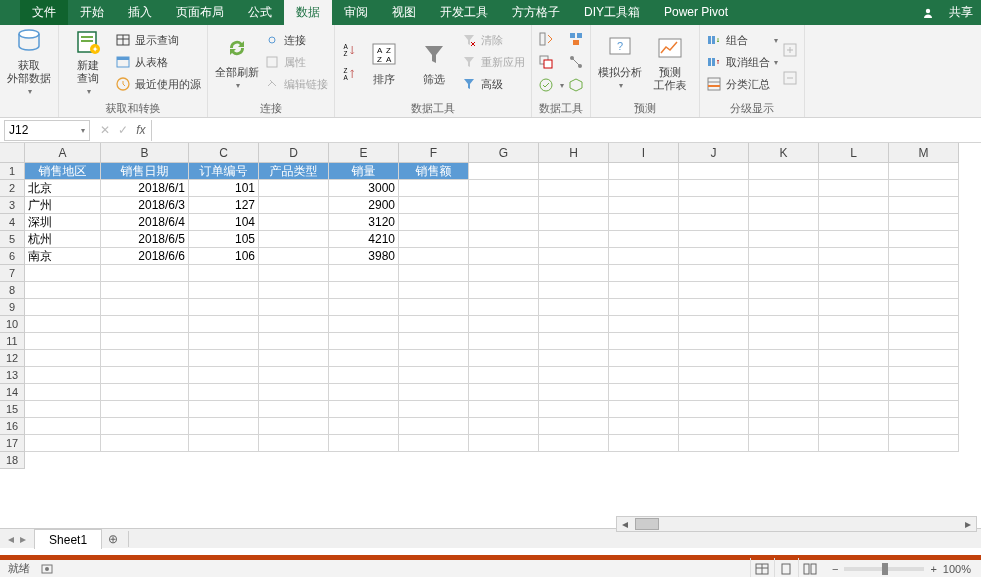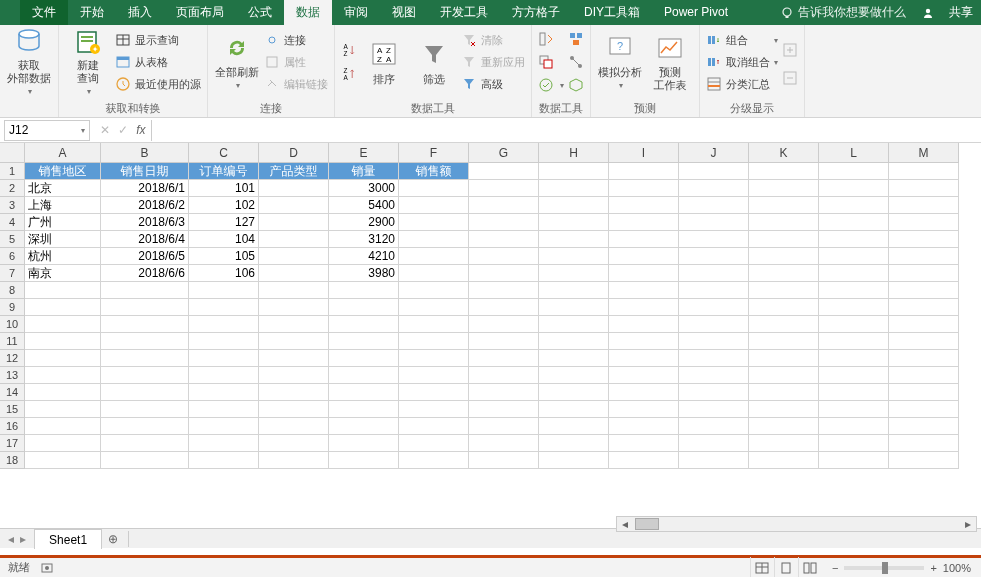--- a/index.html
+++ b/index.html
@@ -38,21 +38,21 @@
 .hdr-cell{background:#5b9bd5;color:#fff;text-align:center}
 .al-r{text-align:right}
 .hscroll{position:absolute;bottom:45px;left:616px;right:4px;height:16px;background:#f0f0f0;border:1px solid #ccc;display:flex;align-items:center}
 .hs-btn{width:16px;height:14px;display:flex;align-items:center;justify-content:center;color:#666;cursor:pointer}
 .hs-thumb{width:24px;height:12px;background:#cdcdcd;margin-left:2px;border:1px solid #aaa}
 .sheet-tabs{position:absolute;bottom:29px;left:0;right:0;height:20px;background:#f0f0f0;display:flex;align-items:center;border-top:1px solid #ccc}
 .st-nav{display:flex;gap:6px;padding:0 8px;color:#888}
 .st-tab{height:20px;padding:0 14px;line-height:20px;background:#fff;border:1px solid #ccc;border-bottom:none;font-size:12px;cursor:pointer}
 .st-add{width:22px;height:20px;display:flex;align-items:center;justify-content:center;color:#666;cursor:pointer}
 .st-sep{width:1px;height:16px;background:#ccc;margin:0 4px}
-.statusbar{position:absolute;bottom:0;left:0;right:0;height:22px;background:#f3f3f3;border-top:3px solid #c2410c;display:flex;align-items:center;font-size:11px;color:#555}
+.statusbar{position:absolute;bottom:0;left:0;right:0;height:22px;background:#f3f3f3;border-top:5px solid #c2410c;display:flex;align-items:center;font-size:11px;color:#555}
 .sb-left{padding:0 8px;display:flex;gap:10px;align-items:center}
 .sb-spacer{flex:1}
 .sb-views{display:flex;gap:0}
 .sb-view{width:24px;height:22px;display:flex;align-items:center;justify-content:center;border-left:1px solid #ddd;cursor:pointer}
 .sb-zoom{display:flex;align-items:center;gap:6px;padding:0 10px}
 .zoom-track{width:80px;height:4px;background:#ddd;position:relative}
 .zoom-thumb{position:absolute;left:38px;top:-4px;width:6px;height:12px;background:#888}
 svg{display:block}
 </style>
 </head>
@@ -65,29 +65,20 @@
     <div class="rt-item">页面布局</div>
     <div class="rt-item">公式</div>
     <div class="rt-item active">数据</div>
     <div class="rt-item">审阅</div>
     <div class="rt-item">视图</div>
     <div class="rt-item">开发工具</div>
     <div class="rt-item">方方格子</div>
     <div class="rt-item">DIY工具箱</div>
     <div class="rt-item">Power Pivot</div>
   <div class="rt-spacer"></div>
-  <div class="rt-tell">
-    <span>
-      <svg width="14" height="14" viewBox="0 0 14 14">
-          <circle cx="7" cy="6" r="4" fill="none" stroke="#fff" stroke-width="1.2"></circle>
-          <rect x="5.5" y="10" width="3" height="2" fill="#fff"></rect>
-        </svg>
-    </span>
-    <span>告诉我你想要做什么</span>
-  </div>
   <div class="rt-share">
     <span>
       <svg width="12" height="12" viewBox="0 0 12 12">
           <circle cx="6" cy="4" r="2.2" fill="#fff"></circle>
           <path d="M2 11c0-2.2 1.8-3.5 4-3.5s4 1.3 4 3.5" fill="#fff"></path>
         </svg>
     </span>
     <span>共享</span>
   </div>
 </div>
@@ -496,35 +487,20 @@
         <div class="cell" style="width: 70px;"></div>
         <div class="cell" style="width: 70px;"></div>
         <div class="cell" style="width: 70px;"></div>
         <div class="cell" style="width: 70px;"></div>
         <div class="cell" style="width: 70px;"></div>
         <div class="cell" style="width: 70px;"></div>
         <div class="cell" style="width: 70px;"></div>
         <div class="cell" style="width: 70px;"></div>
       </div>
       <div class="row">
-        <div class="cell" style="width: 76px;">上海</div>
-        <div class="cell al-r" style="width: 88px;">2018/6/2</div>
-        <div class="cell al-r" style="width: 70px;">102</div>
-        <div class="cell" style="width: 70px;"></div>
-        <div class="cell al-r" style="width: 70px;">5400</div>
-        <div class="cell" style="width: 70px;"></div>
-        <div class="cell" style="width: 70px;"></div>
-        <div class="cell" style="width: 70px;"></div>
-        <div class="cell" style="width: 70px;"></div>
-        <div class="cell" style="width: 70px;"></div>
-        <div class="cell" style="width: 70px;"></div>
-        <div class="cell" style="width: 70px;"></div>
-        <div class="cell" style="width: 70px;"></div>
-      </div>
-      <div class="row">
         <div class="cell" style="width: 76px;">广州</div>
         <div class="cell al-r" style="width: 88px;">2018/6/3</div>
         <div class="cell al-r" style="width: 70px;">127</div>
         <div class="cell" style="width: 70px;"></div>
         <div class="cell al-r" style="width: 70px;">2900</div>
         <div class="cell" style="width: 70px;"></div>
         <div class="cell" style="width: 70px;"></div>
         <div class="cell" style="width: 70px;"></div>
         <div class="cell" style="width: 70px;"></div>
         <div class="cell" style="width: 70px;"></div>

